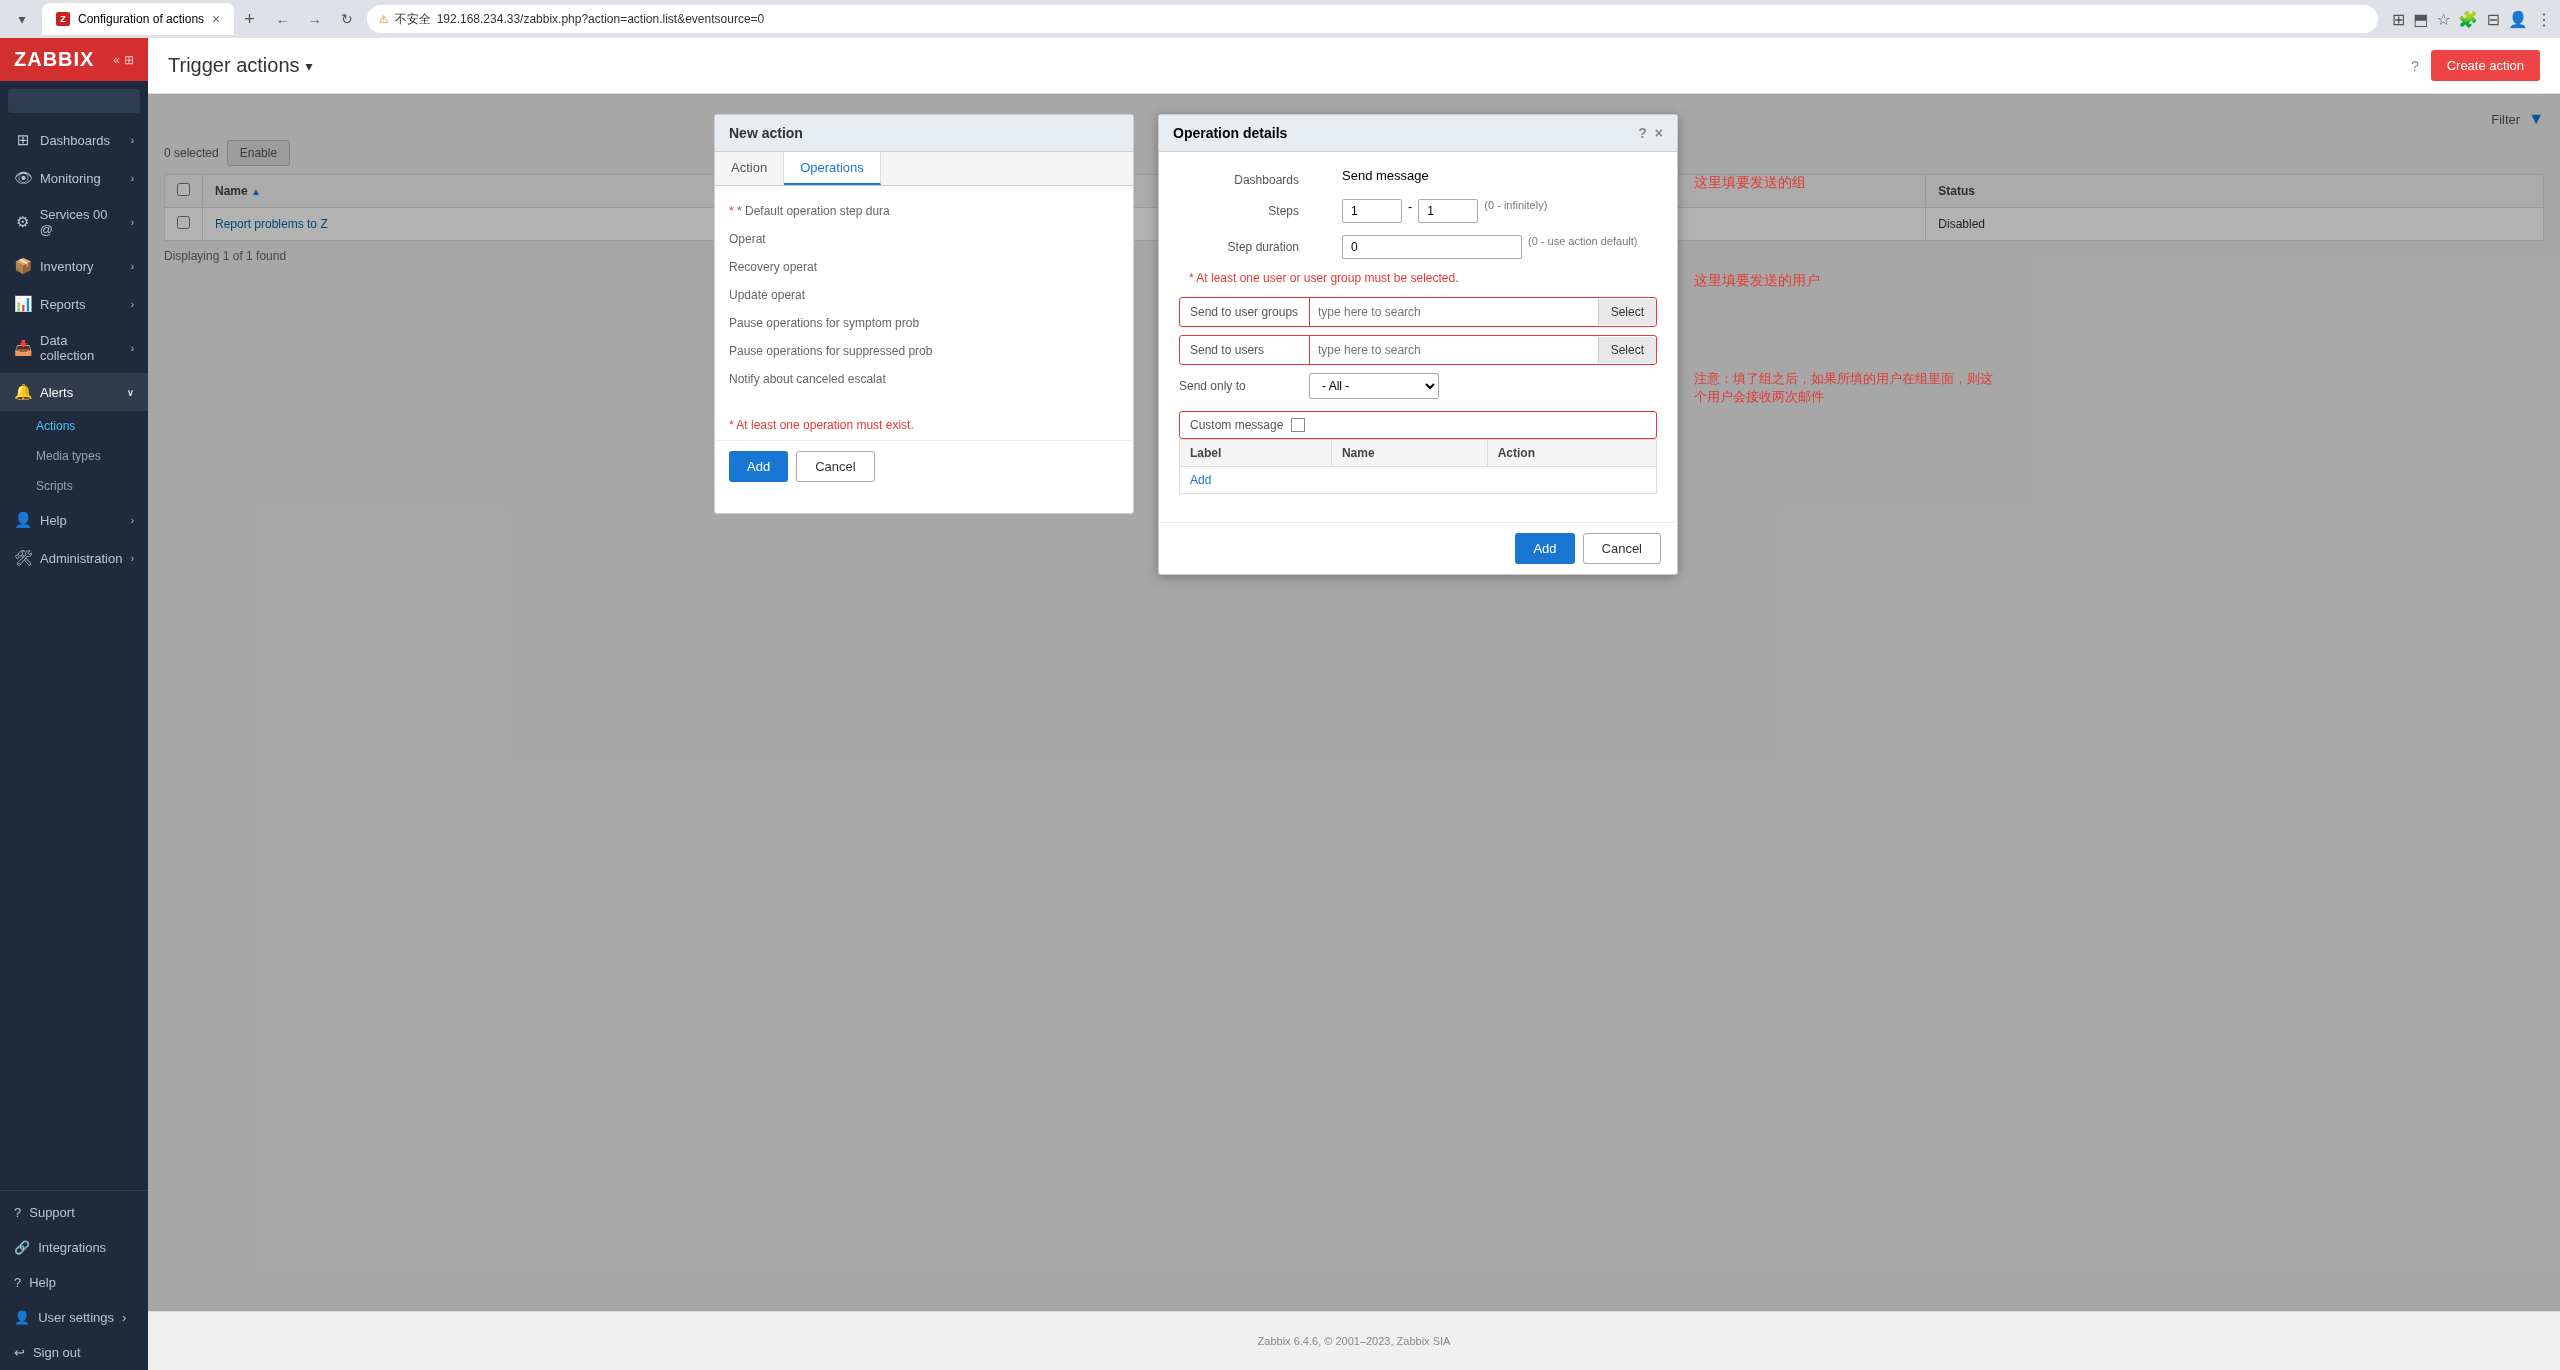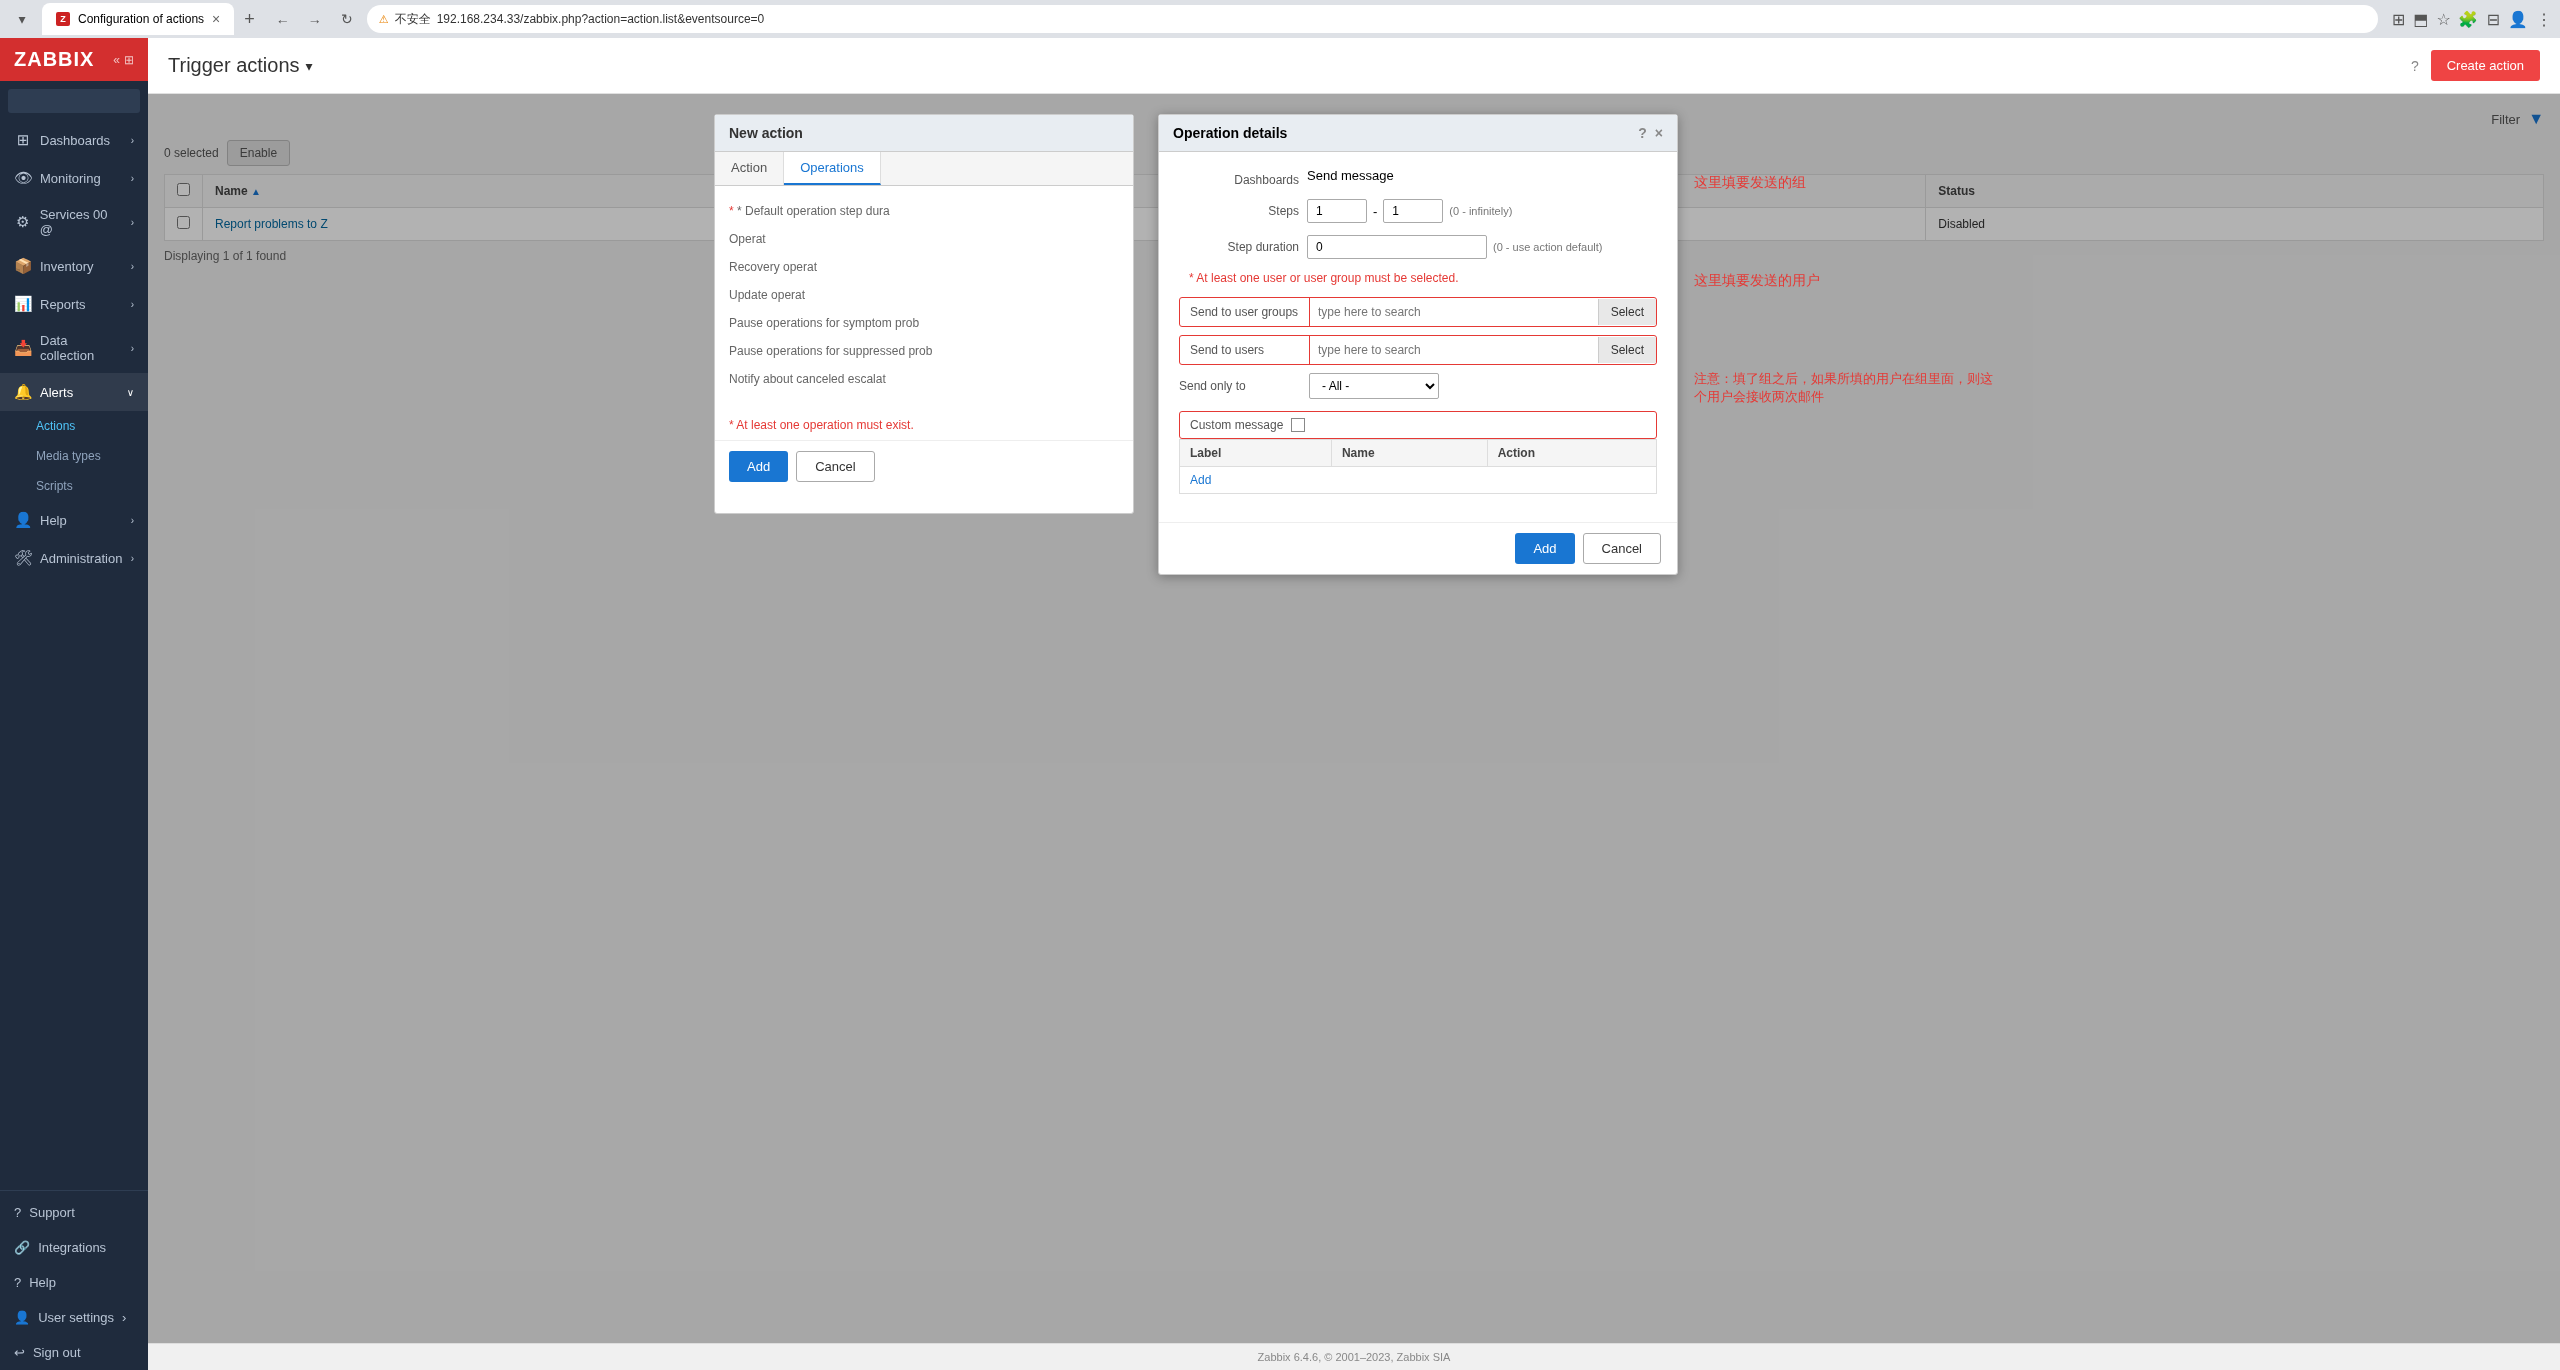--- a/index.html
+++ b/index.html
@@ -341,21 +341,21 @@
       margin-bottom: 12px;
       gap: 8px;
     }
     .op-label {
       min-width: 120px;
       font-size: 12px;
       color: #555;
       padding-top: 5px;
       text-align: right;
     }
-    .op-field { flex: 1; display: flex; align-items: center; gap: 6px; }
+    .op-field { flex: 1; display: flex; gap: 6px; margin-left: 35px; }
     .op-input {
       border: 1px solid #aaa;
       padding: 4px 8px;
       font-size: 12px;
       border-radius: 2px;
       outline: none;
       width: 80px;
     }
     .op-hint { font-size: 11px; color: #777; }
     .op-warning {
@@ -482,21 +482,21 @@
       position: absolute;
       font-size: 14px;
       color: #e53935;
       font-weight: normal;
     }
 
     
     .app-footer {
       background: #f0f0f0;
       text-align: center;
-      padding: 7px;
+      padding: 23px;
       font-size: 11px;
       color: #888;
       border-top: 1px solid #ddd;
       flex-shrink: 0;
     }
 
     .checkbox-cell input[type=checkbox] { cursor: pointer; }
 
     
     .help-icon { color: #888; font-size: 14px; cursor: pointer; }

